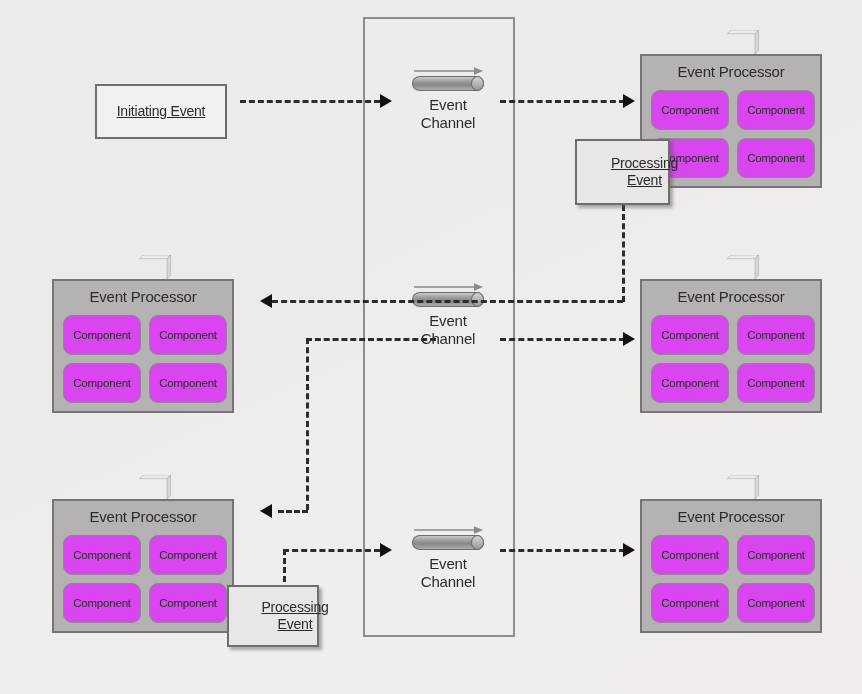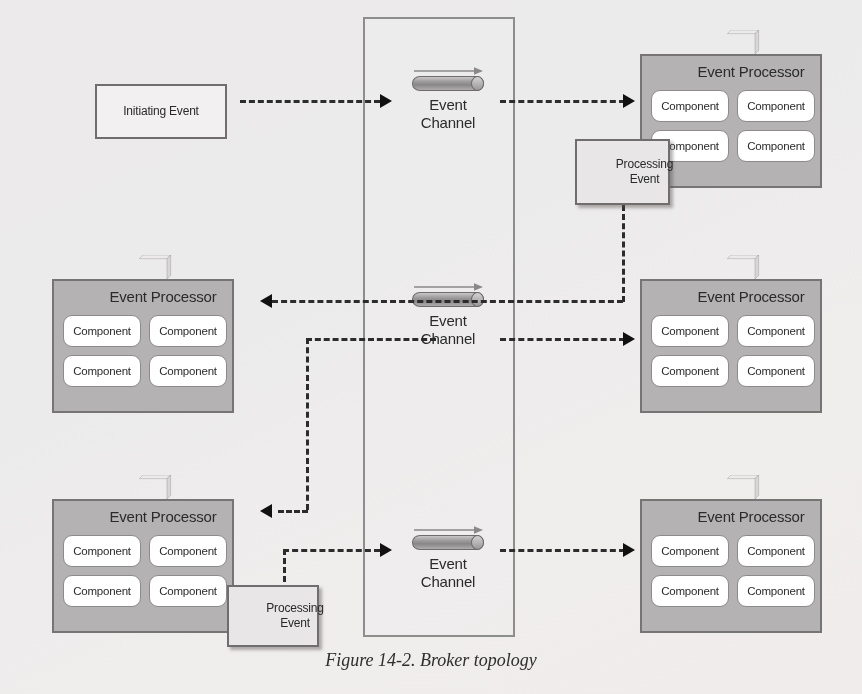--- a/index.html
+++ b/index.html
@@ -33,23 +33,24 @@
   .plain-box {
     position: absolute;
     box-sizing: border-box;
     border: 2px solid #6f6d6d;
     background: #f2f0f0;
     display: flex;
     align-items: center;
     justify-content: center;
     text-align: center;
     color: #2a2a2a;
-    font-size: 12px;
+    font-size: 14px;
     line-height: 1.22;
     letter-spacing: -0.2px;
+    text-decoration: underline;
   }
   .shadow-box {
     box-shadow: 3px 3px 3px rgba(90,85,85,0.45);
     background: #e8e6e6;
     border: 2px solid #6f6d6d;
     padding-left: 44px;
   }
 
   
   .processor {
@@ -76,35 +77,34 @@
   }
   .proc-title {
     position: absolute;
     top: 7px;
     left: 0;
     width: 100%;
     text-align: center;
     font-size: 15px;
     color: #2b2b2b;
     letter-spacing: -0.2px;
-    padding-left: 20px;
   }
   .proc-grid {
     position: absolute;
     top: 34px;
     left: 9px;
     width: 164px;
     display: flex;
     flex-wrap: wrap;
     gap: 8px 8px;
   }
   .component {
     width: 78px;
-    height: 32px;
-    background: #ffffff;
+    height: 40px;
+    background: #d946ef;
     border: 1.5px solid #8c8a8a;
     border-radius: 9px;
     display: flex;
     align-items: center;
     justify-content: center;
     font-size: 11.5px;
     color: #2b2b2b;
     letter-spacing: -0.2px;
     box-sizing: border-box;
   }
@@ -347,15 +347,14 @@
   <div class="plain-box shadow-box" style="left:575px; top:139px; width:95px; height:66px; flex-direction:column;">
     <span>Processing</span>
     <span>Event</span>
   </div>
 
   <div class="plain-box shadow-box" style="left:227px; top:585px; width:92px; height:62px; flex-direction:column;">
     <span>Processing</span>
     <span>Event</span>
   </div>
 
-  <div class="caption" style="top:650px;">Figure 14-2. Broker topology</div>
 
 </div>
 
 </body></html>

